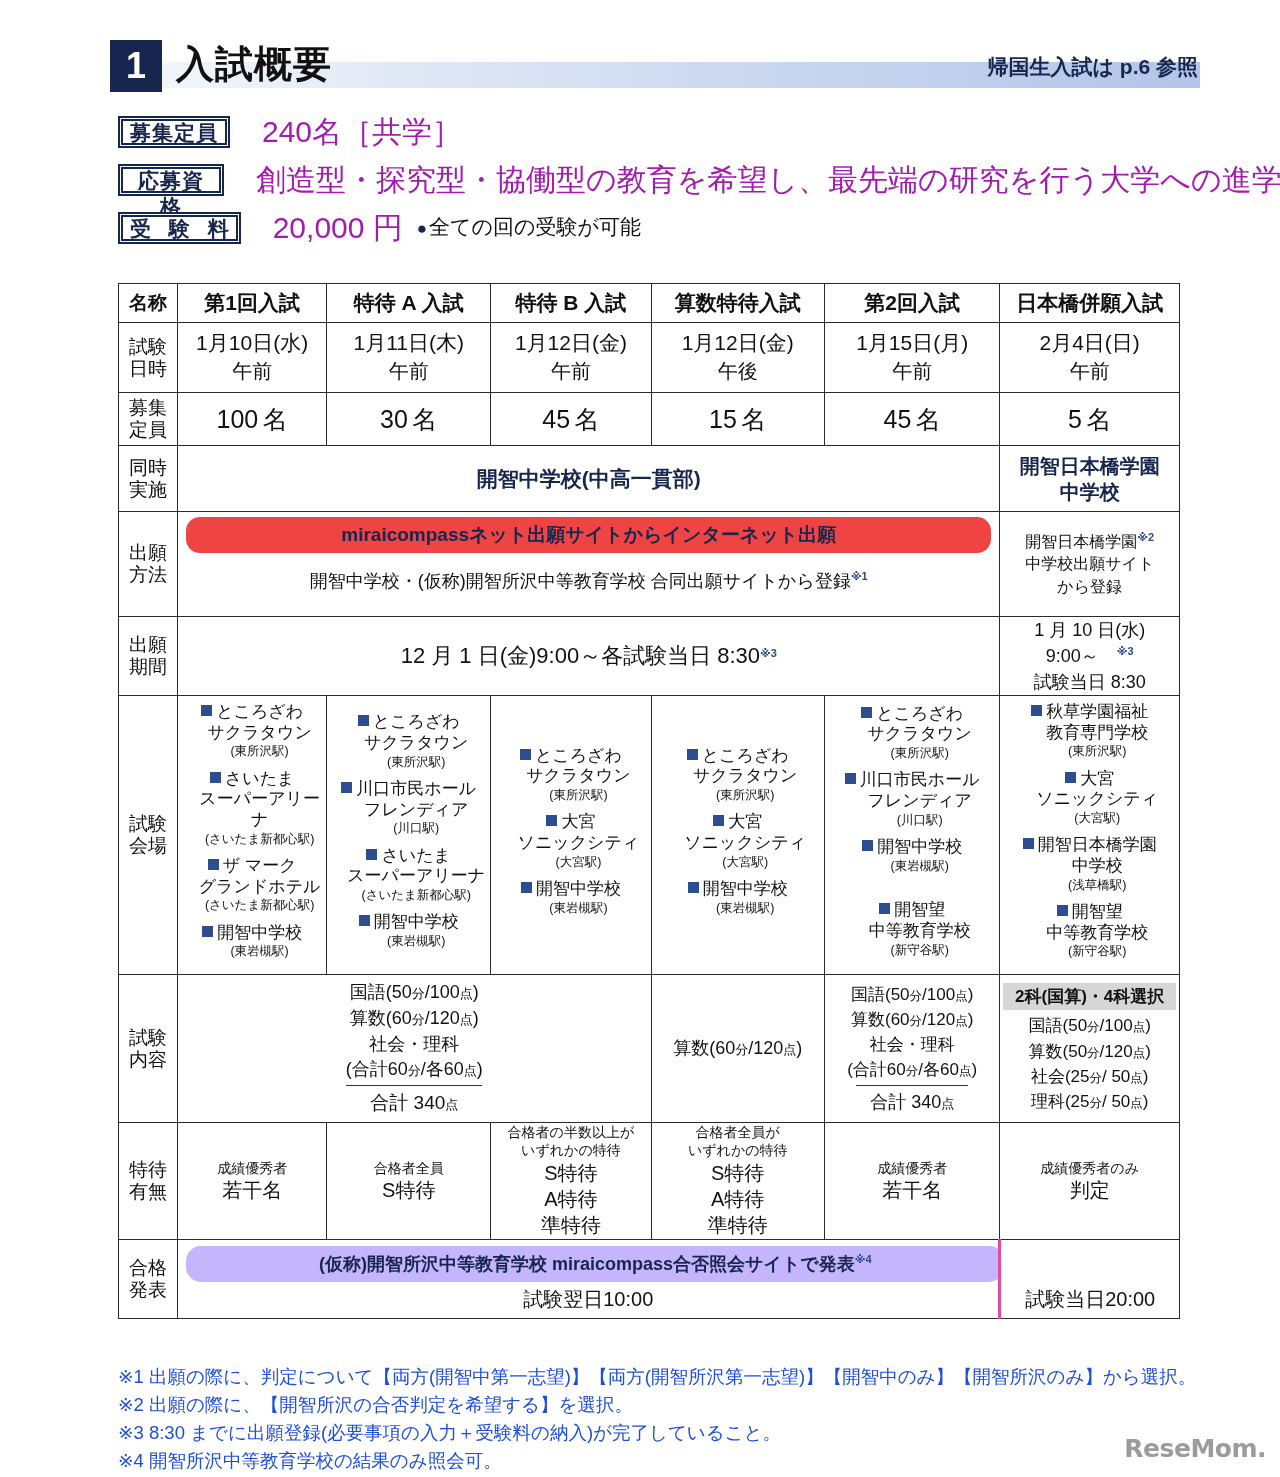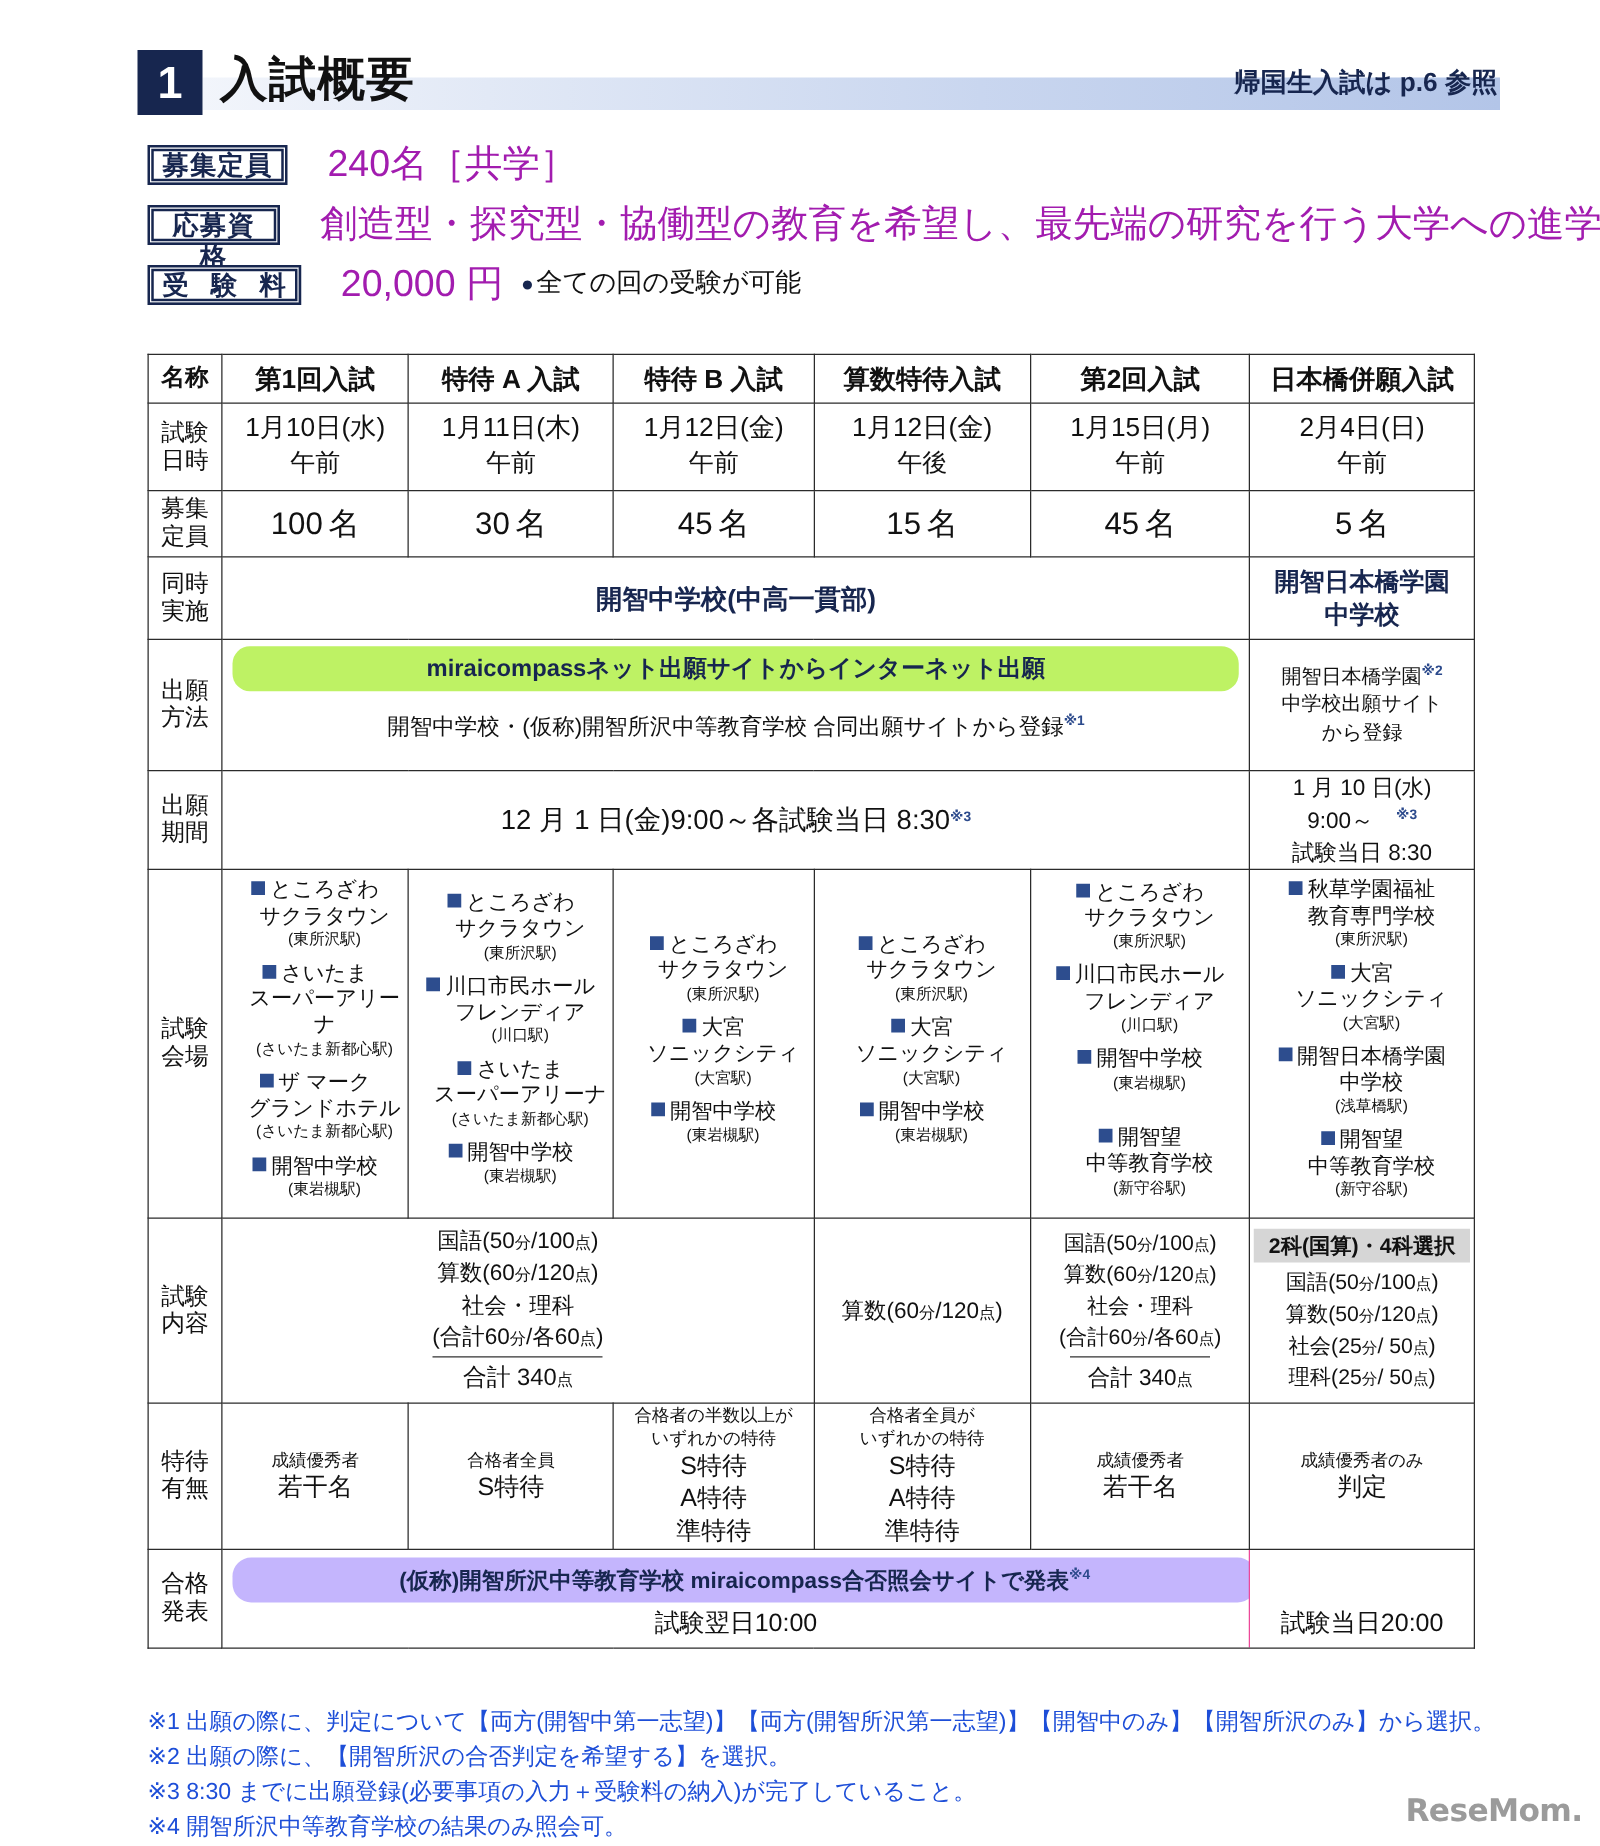--- a/index.html
+++ b/index.html
@@ -96,21 +96,21 @@
   .c6{width:176px;}
 
   .date-main{font-size:21px;line-height:1.3;}
   .date-sub{font-size:20px;line-height:1.5;}
   .quota{font-size:25px;line-height:1;}
 
   .navy{color:#17264f;font-weight:bold;margin-top:32px;}
   .navy-lbl{color:#17264f;font-weight:bold;font-size:20px;line-height:1.3;}
 
   .pill{
-    background:#bef264;
+    background:#ef4444;
     border-radius:14px;
     color:#17264f;font-weight:bold;
     font-size:19px;
     padding:5px 0;
     margin:5px 8px 0 8px;
     text-align:center;
     white-space:nowrap;
   }
   .method-note{
     font-size:18px;color:#111;padding:16px 4px 10px 4px;line-height:1.35;
@@ -414,21 +414,21 @@
         <div class="sch-main">判定</div>
       </td>
     </tr>
 
     <tr style="height:72px;">
       <td class="rowhead">合格<br>発表</td>
       <td colspan="5" style="vertical-align:top;border-right:none;">
         <div class="res-pill" style="margin-right:-6px;"><span>(仮称)開智所沢中等教育学校  miraicompass合否照会サイトで発表</span><span class="sup">※4</span></div>
         <div class="res-time">試験翌日10:00</div>
       </td>
-      <td style="vertical-align:bottom;border-left:1px solid #ec4899;">
+      <td style="vertical-align:bottom;border-left:3px solid #ec4899;">
         <div class="res-time">試験当日20:00</div>
       </td>
     </tr>
   </tbody>
     </table>
 
   <div class="notes">
     <div class="note">※1 出願の際に、判定について【両方(開智中第一志望)】【両方(開智所沢第一志望)】【開智中のみ】【開智所沢のみ】から選択。</div>
     <div class="note">※2 出願の際に、【開智所沢の合否判定を希望する】を選択。</div>
     <div class="note">※3 8:30 までに出願登録(必要事項の入力＋受験料の納入)が完了していること。</div>

